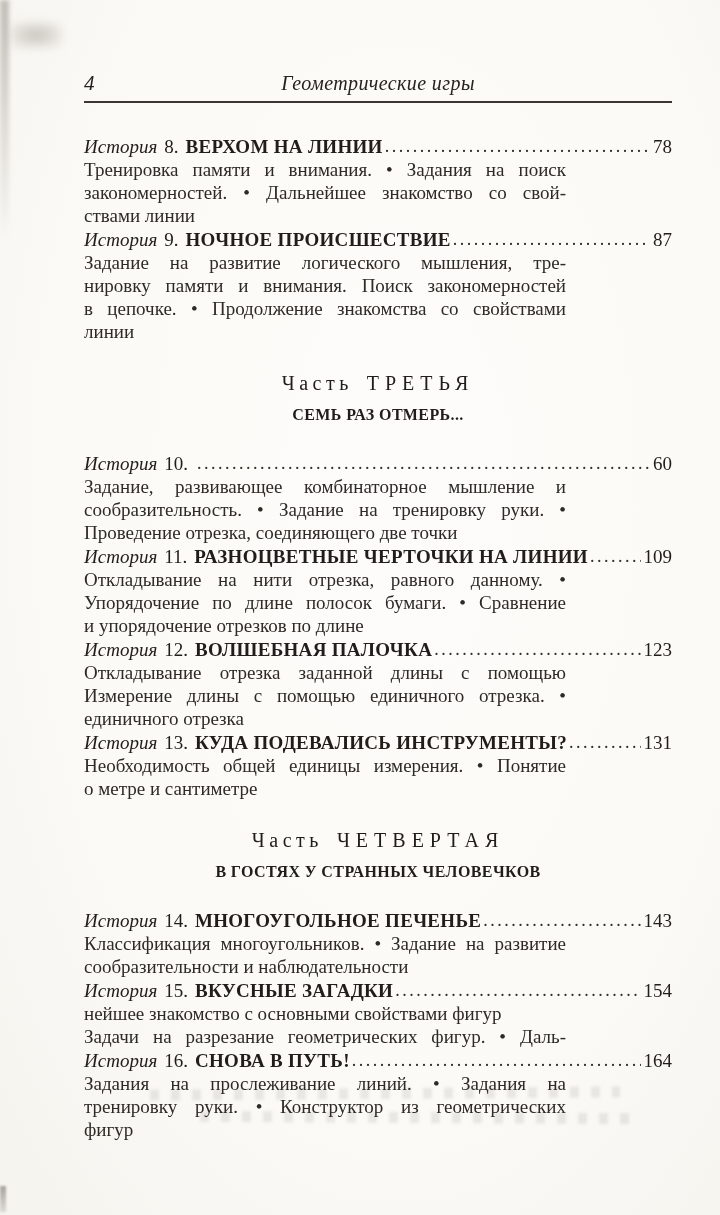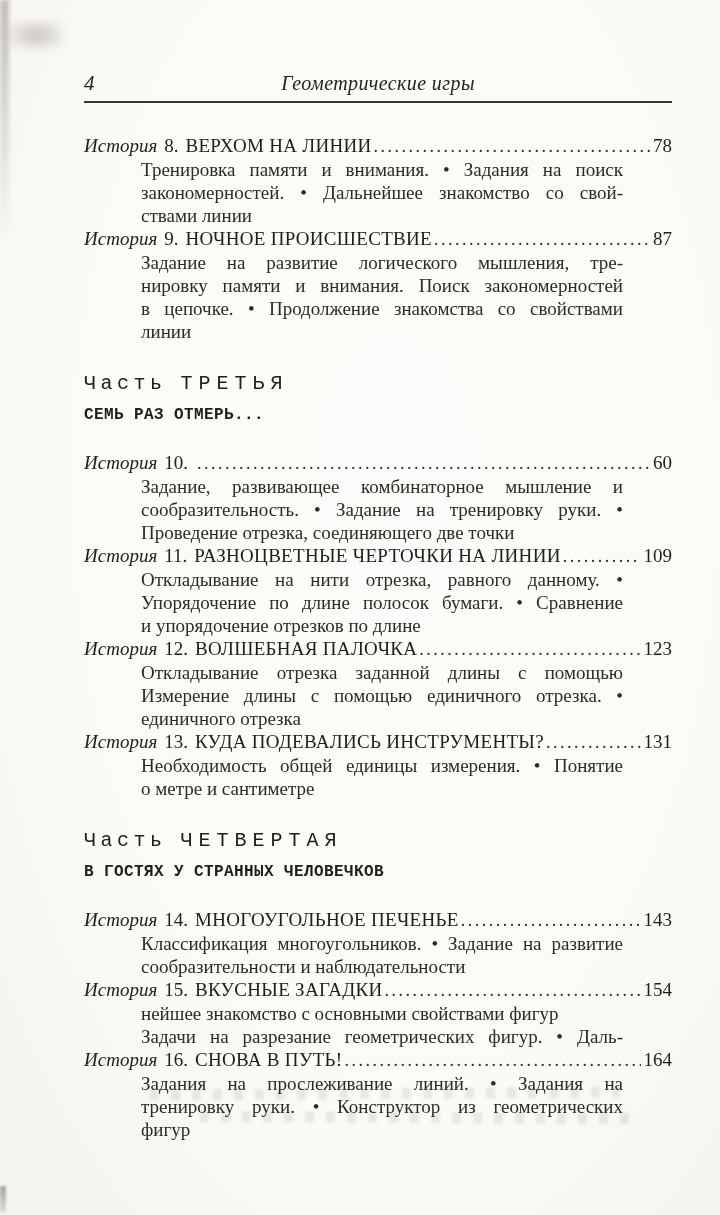--- a/index.html
+++ b/index.html
@@ -56,46 +56,46 @@
   .running-title { justify-self: center; letter-spacing: 0.4px; }
   .head-rule {
     margin-top: 5px;
     border: 0; border-top: 2px solid #3a3733;
     height: 0;
   }
 
   .toc { margin-top: 31px; font-size: 19px; }
   .entry { margin: 0; }
   .e-head {
-    display: flex; align-items: flex-start;
+    display: flex; align-items: center;
     line-height: 23px; white-space: nowrap;
     color: #201d1a;
   }
   .e-label { font-style: italic; margin-right: 7px; }
   .e-num { margin-right: 7px; }
-  .e-title { letter-spacing: 0.3px; }
+  .e-title { letter-spacing: 0.3px; font-weight: bold; }
   .leader {
     flex: 1 1 auto; overflow: hidden; white-space: nowrap;
     margin: 0 3px 0 2px; min-width: 12px;
     color: #35322e;
   }
   .leader::after {
     content: "....................................................................................................................................................................";
     letter-spacing: 2.5px; font-size: 18px;
   }
   .e-page { flex: 0 0 auto; text-align: right; }
 
   .desc {
-    margin-left: 57px; width: 482px;
+    width: 482px;
     color: #2e2b27; line-height: 23px;
   }
   .dline { text-align: justify; }
   .dline.just { text-align-last: justify; }
 
-  .part { text-align: left; margin: 27px 0 23px 0; color: #201d1a; font-family: Liberation Mono, monospace; }
+  .part { text-align: center; margin: 27px 0 23px 0; color: #201d1a; }
   .part-head { font-size: 20px; line-height: 27px; }
   .part-word { letter-spacing: 4.5px; margin-right: 14px; }
   .part-name { letter-spacing: 6px; }
   .part-sub {
     font-weight: bold; font-size: 16px; line-height: 26px;
     margin-top: 5px; letter-spacing: 0.4px;
   }
 </style>
 </head>
 <body>

